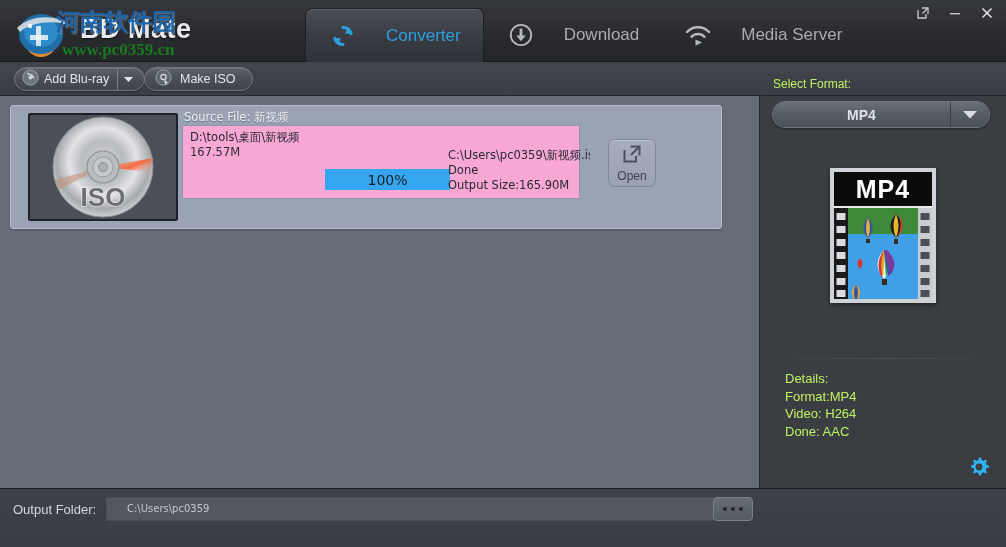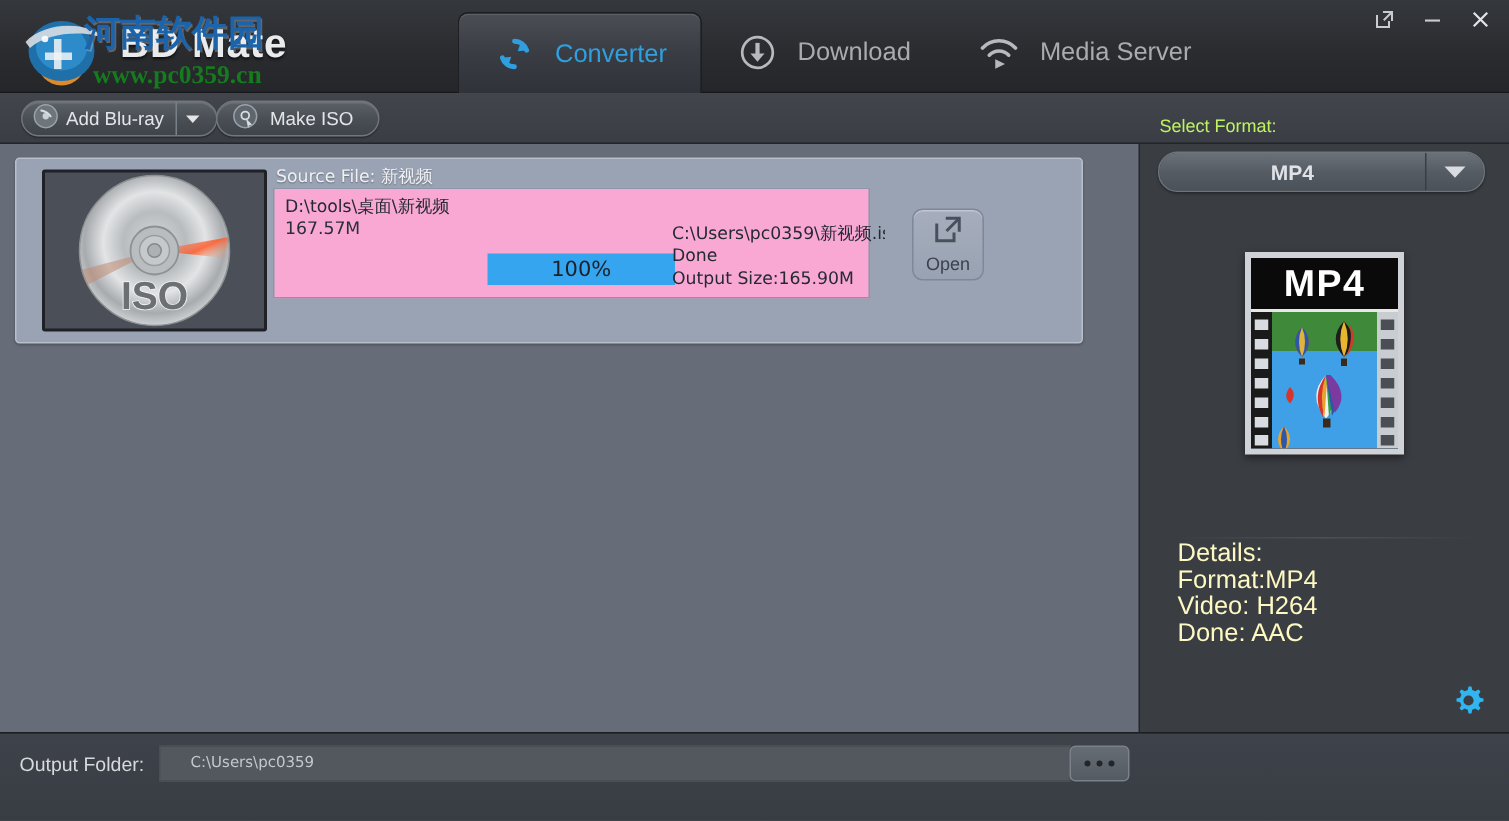--- a/index.html
+++ b/index.html
@@ -63,21 +63,21 @@
   .wm-url {
     position: absolute; left: 62px; top: 40px;
     font-size: 17px; font-weight: bold; color: #157b1e;
     font-family: "Liberation Serif", serif;
     white-space: nowrap;
   }
 
   
   .tabs { position: absolute; left: 305px; top: 8px; height: 54px; display: flex; align-items: stretch; }
   .tab {
-    display: flex; align-items: center; gap: 12px;
+    display: flex; align-items: center; gap: 28px;
     padding: 0 22px; height: 54px; cursor: pointer;
     color: #a9abae; font-size: 17px;
     background: transparent; border: none;
     position: relative;
   }
   .tab.active {
     background: linear-gradient(180deg,#4b4f55 0%, #3a3e44 48%, #2f3339 100%);
     border: 1px solid #1d1f22;
     border-bottom: none;
     border-radius: 7px 7px 0 0;
@@ -219,22 +219,22 @@
   }
   .fmt-inner { width: 100%; height: 100%; position: relative; overflow: hidden; background: #101010; }
   .fmt-cap {
     position: absolute; left: 0; top: 0; width: 100%; height: 36px;
     background: #0a0a0a;
     display: flex; align-items: center; justify-content: center;
     color: #fff; font-size: 25px; font-weight: bold; letter-spacing: 1px;
     border-bottom: 2px solid #e8e8e8;
   }
   .details {
-    position: absolute; left: 25px; top: 264px;
-    font-size: 17px; color: #fef9c3; line-height: 17.5px;
+    position: absolute; left: 25px; top: 274px;
+    font-size: 13px; color: #bef264; line-height: 17.5px;
   }
   .gear {
     position: absolute; right: 16px; bottom: 10px; width: 22px; height: 22px;
     cursor: pointer;
   }
   .panel-divider {
     position: absolute; left: 22px; top: 262px; width: 204px; height: 1px;
     background: linear-gradient(90deg, rgba(255,255,255,0) 0%, rgba(255,255,255,.10) 50%, rgba(255,255,255,0) 100%);
   }
 

